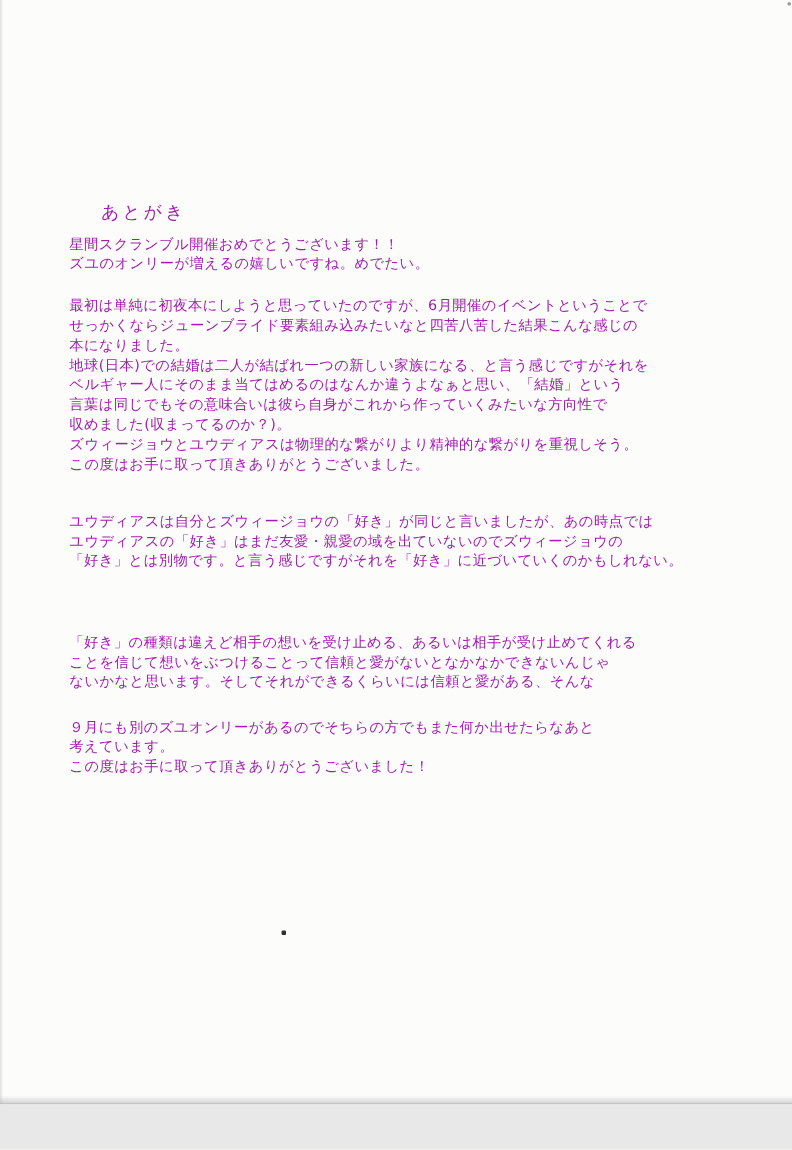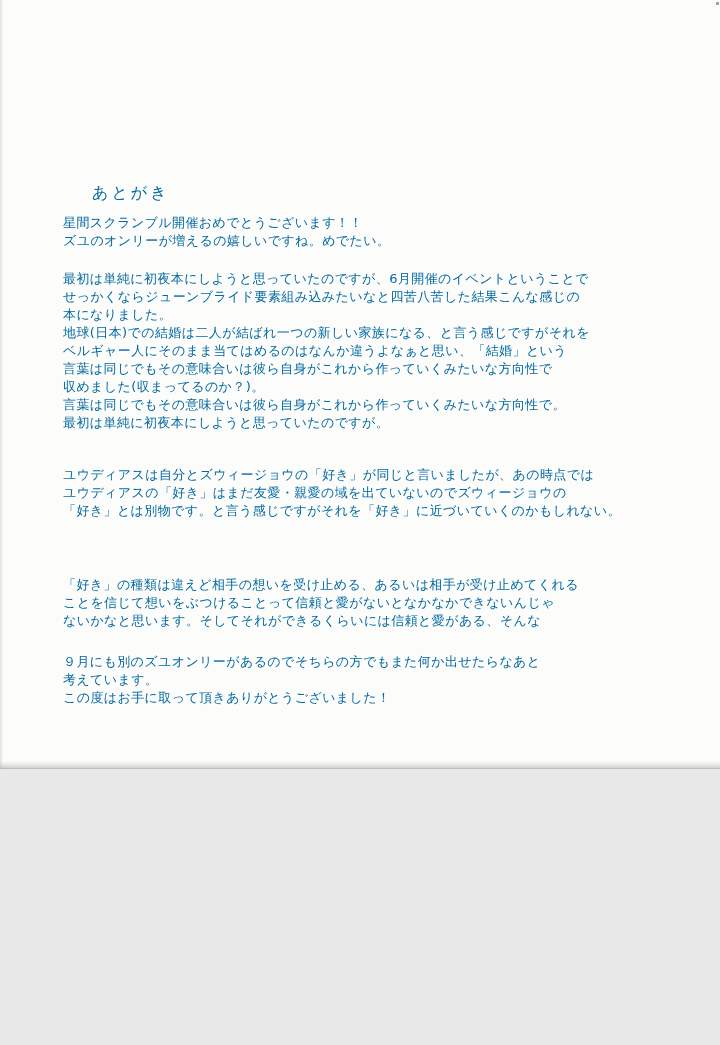--- a/index.html
+++ b/index.html
@@ -3,26 +3,26 @@
 <meta charset="utf-8">
 <style>
   html, body {
     margin: 0;
     padding: 0;
     background: #e8e8e8;
   }
   .page {
     position: relative;
     width: 720px;
-    height: 769px;
+    height: 1004px;
     margin: 0 auto;
     background: #fcfcfb;
     overflow: hidden;
     font-family: "DejaVu Sans", "Liberation Sans", sans-serif;
-    color: #0369a1;
+    color: #a21caf;
   }
   .title {
     position: absolute;
     left: 92px;
     top: 183px;
     font-size: 16px;
     letter-spacing: 3px;
     font-weight: 500;
   }
   .para {
@@ -83,22 +83,22 @@
       <div class="line">ズユのオンリーが増えるの嬉しいですね。めでたい。</div>
     </div>
   <div class="para p2">
       <div class="line">最初は単純に初夜本にしようと思っていたのですが、6月開催のイベントということで</div>
       <div class="line">せっかくならジューンブライド要素組み込みたいなと四苦八苦した結果こんな感じの</div>
       <div class="line">本になりました。</div>
       <div class="line">地球(日本)での結婚は二人が結ばれ一つの新しい家族になる、と言う感じですがそれを</div>
       <div class="line">ベルギャー人にそのまま当てはめるのはなんか違うよなぁと思い、「結婚」という</div>
       <div class="line">言葉は同じでもその意味合いは彼ら自身がこれから作っていくみたいな方向性で</div>
       <div class="line">収めました(収まってるのか？)。</div>
-      <div class="line">言葉は同じでもその意味合いは彼ら自身がこれから作っていくみたいな方向性で。</div>
-      <div class="line">最初は単純に初夜本にしようと思っていたのですが。</div>
+      <div class="line">ズウィージョウとユウディアスは物理的な繋がりより精神的な繋がりを重視しそう。</div>
+      <div class="line">この度はお手に取って頂きありがとうございました。</div>
     </div>
   <div class="para p3">
       <div class="line">ユウディアスは自分とズウィージョウの「好き」が同じと言いましたが、あの時点では</div>
       <div class="line">ユウディアスの「好き」はまだ友愛・親愛の域を出ていないのでズウィージョウの</div>
       <div class="line">「好き」とは別物です。と言う感じですがそれを「好き」に近づいていくのかもしれない。</div>
     </div>
   <div class="para p4">
       <div class="line">「好き」の種類は違えど相手の想いを受け止める、あるいは相手が受け止めてくれる</div>
       <div class="line">ことを信じて想いをぶつけることって信頼と愛がないとなかなかできないんじゃ</div>
       <div class="line">ないかなと思います。そしてそれができるくらいには信頼と愛がある、そんな</div>

